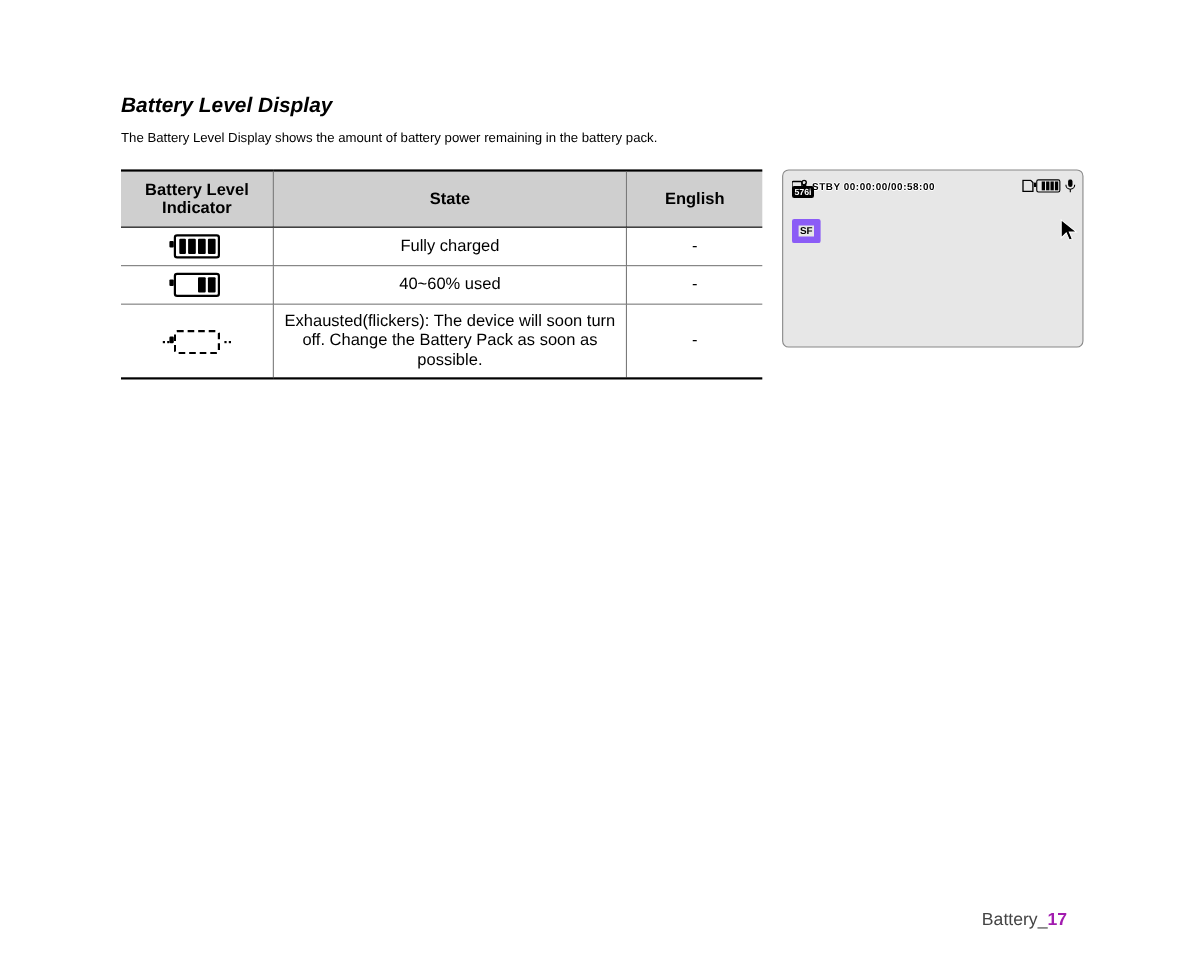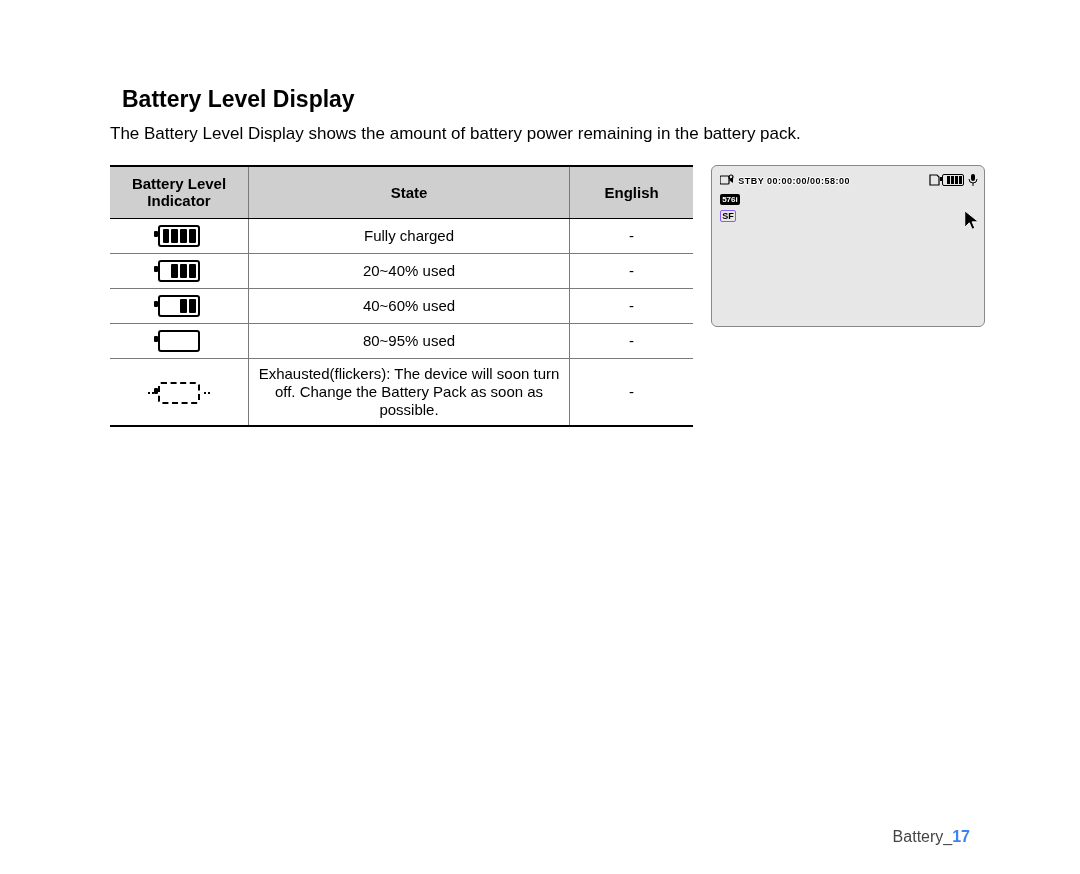--- a/index.html
+++ b/index.html
@@ -9,25 +9,26 @@
     background: #fff;
     color: #000;
     width: 1080px;
     height: 874px;
     position: relative;
   }
   .page {
     padding: 86px 95px 0 110px;
   }
   h2 {
-    font-size: 23px;
-    margin: 0 0 10px 12px;
+    font-size: 19px;
+    margin: 0 0 10px 0;
+    font-style: italic;
   }
   .intro {
-    font-size: 17px;
+    font-size: 12px;
     line-height: 1.3;
     margin: 0 0 20px 0;
   }
   .content-row {
     display: flex;
     align-items: flex-start;
   }
   table {
     border-collapse: collapse;
     width: 590px;
@@ -125,22 +126,22 @@
     font-size: 10px;
     font-family: Liberation Sans, sans-serif;
   }
   .p-icon {
     position: absolute;
     font-weight: bold;
   }
   .p-cam { left: 8px; top: 8px; font-size: 12px; }
   .p-stby { left: 26px; top: 10px; font-size: 9px; letter-spacing: 0.5px;
             text-shadow: -1px 0 #fff, 1px 0 #fff, 0 -1px #fff, 0 1px #fff; }
-  .p-576 { left: 8px; top: 28px; background:#000; color:#fff; font-size:8px; padding:1px 2px; border-radius:2px;}
-  .p-sf { left: 8px; top: 44px; font-size:9px; border:1px solid #8b5cf6; padding:0 1px; border-radius:2px;}
+  .p-576 { left: 8px; top: 14px; background:#000; color:#fff; font-size:8px; padding:1px 2px; border-radius:2px;}
+  .p-sf { left: 8px; top: 44px; font-size:9px; border:6px solid #8b5cf6; padding:0 1px; border-radius:2px;}
   .p-card { right: 44px; top: 8px; font-size:11px; }
   .p-bat { right: 20px; top: 8px; }
   .p-bat .mini {
     display:inline-block; width:20px; height:10px; border:1.5px solid #000; border-radius:2px; position:relative;
   }
   .p-bat .mini::before{content:"";position:absolute;left:-3px;top:2px;width:2px;height:4px;background:#000;}
   .p-bat .mini span{position:absolute;top:1px;bottom:1px;width:3px;background:#000;}
   .p-bat .mini .a{right:1px;} .p-bat .mini .b{right:5px;} .p-bat .mini .c{right:9px;} .p-bat .mini .d{right:13px;}
   .p-mic { right: 6px; top: 8px; font-size:10px; }
   .p-cursor {
@@ -151,21 +152,21 @@
   }
   .p-cursor svg { width: 22px; height: 24px; }
 
   .footer {
     position: absolute;
     bottom: 28px;
     right: 110px;
     font-size: 16px;
     color: #444;
   }
-  .footer b { color: #3b82f6; }
+  .footer b { color: #a21caf; }
 </style>
 </head>
 <body>
 
 <div class="page">
   <h2>Battery Level Display</h2>
   <p class="intro">The Battery Level Display shows the amount of battery power remaining in the battery pack.</p>
 
   <div class="content-row">
     <table>
@@ -187,40 +188,24 @@
             <span class="bat">
               <span class="bar b1"></span><span class="bar b2"></span><span class="bar b3"></span><span class="bar b4"></span>
             </span>
           </td>
           <td>Fully charged</td>
           <td>-</td>
         </tr>
         <tr>
           <td>
             <span class="bat">
-              <span class="bar b1"></span><span class="bar b2"></span><span class="bar b3"></span>
-            </span>
-          </td>
-          <td>20~40% used</td>
-          <td>-</td>
-        </tr>
-        <tr>
-          <td>
-            <span class="bat">
               <span class="bar b1"></span><span class="bar b2"></span>
             </span>
           </td>
           <td>40~60% used</td>
-          <td>-</td>
-        </tr>
-        <tr>
-          <td>
-            <span class="bat"></span>
-          </td>
-          <td>80~95% used</td>
           <td>-</td>
         </tr>
         <tr>
           <td>
             <span class="flicker-wrap">
               <span class="dash"></span>
               <span class="bat flicker"></span>
               <span class="dash"></span>
             </span>
           </td>

